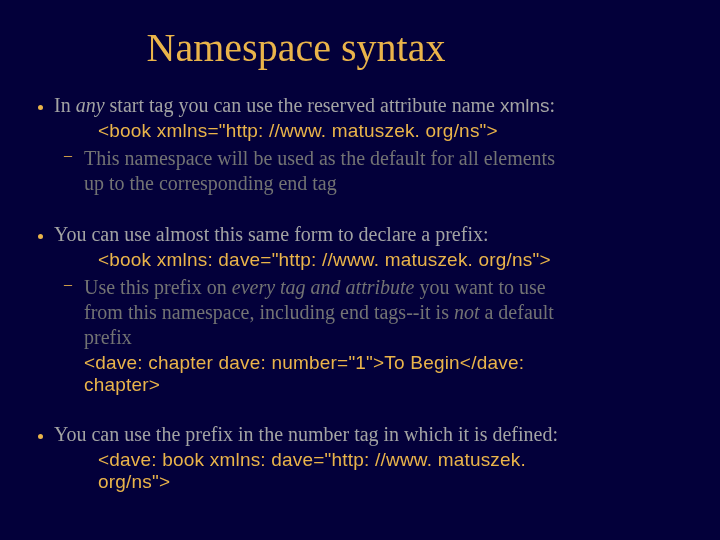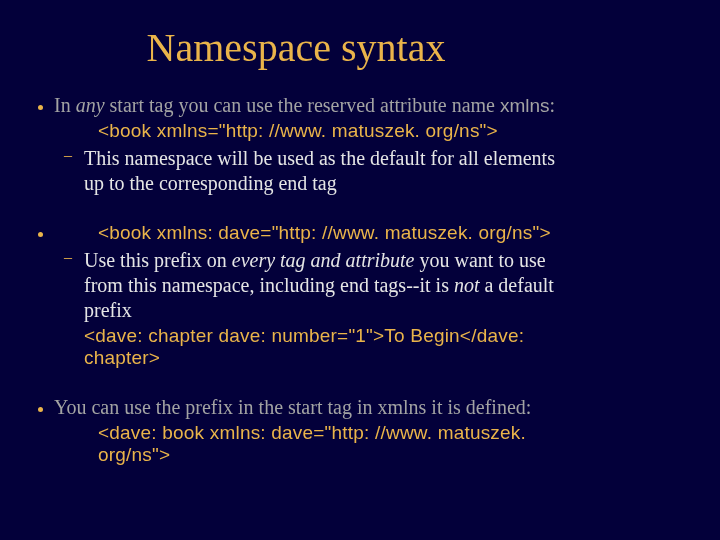--- a/index.html
+++ b/index.html
@@ -50,21 +50,21 @@
     position: relative;
     margin-top: 2px;
   }
   ul.lvl2 > li::before {
     content: "–";
     position: absolute;
     left: -20px;
     color: #eab44a;
   }
   ul.lvl2 > li > .txt {
-    color: #e5e5e5;
+    color: #737373;
     font-size: 20px;
     line-height: 1.25;
   }
   .code {
     font-family: Verdana, Geneva, sans-serif;
     font-size: 19px;
     color: #eab44a;
     margin: 2px 0 2px 44px;
     letter-spacing: 0.2px;
   }
@@ -87,28 +87,29 @@
 
     <li>
       <span class="txt"><span>In </span><span class="em">any</span><span> start tag you can use the reserved attribute name </span><span class="mono-inline">xmlns</span><span>:</span></span>
       <div class="code">&lt;book xmlns="http: //www. matuszek. org/ns"&gt;</div>
       <ul class="lvl2">
         <li><span class="txt">This namespace will be used as the default for all elements up to the corresponding end tag</span></li>
       </ul>
     </li>
 
     <li>
+      <span class="txt">You can use almost this same form to declare a prefix:</span>
       <div class="code">&lt;book xmlns: dave="http: //www. matuszek. org/ns"&gt;</div>
       <ul class="lvl2">
         <li>
           <span class="txt"><span>Use this prefix on </span><span class="em">every tag and attribute</span><span> you want to use from this namespace, including end tags--it is </span><span class="em">not</span><span> a default prefix</span></span>
           <div class="code code-inner" style="margin-left:0;">&lt;dave: chapter dave: number="1"&gt;To Begin&lt;/dave: chapter&gt;</div>
         </li>
       </ul>
     </li>
 
     <li>
-      <span class="txt">You can use the prefix in the start tag in xmlns it is defined:</span>
+      <span class="txt">You can use the prefix in the number tag in which it is defined:</span>
       <div class="code">&lt;dave: book xmlns: dave="http: //www. matuszek. org/ns"&gt;</div>
     </li>
 
   </ul>
 </div>
 
 </body></html>

